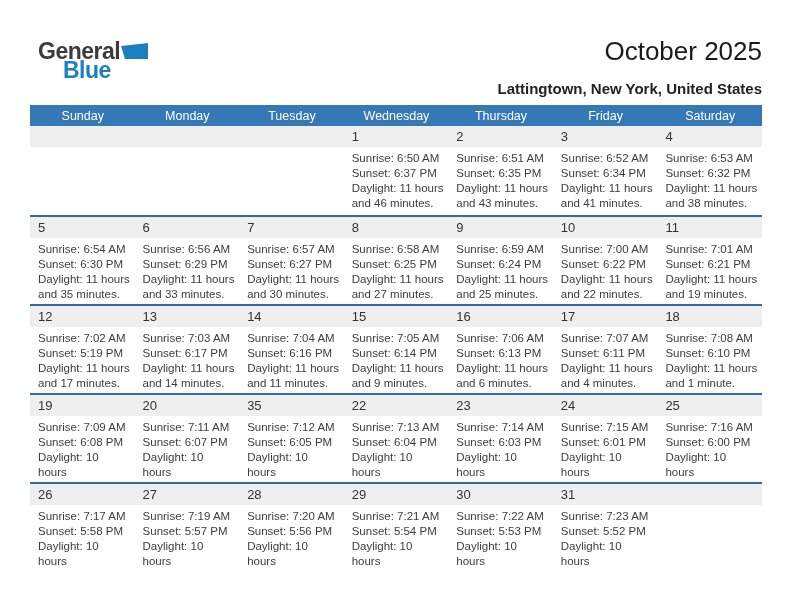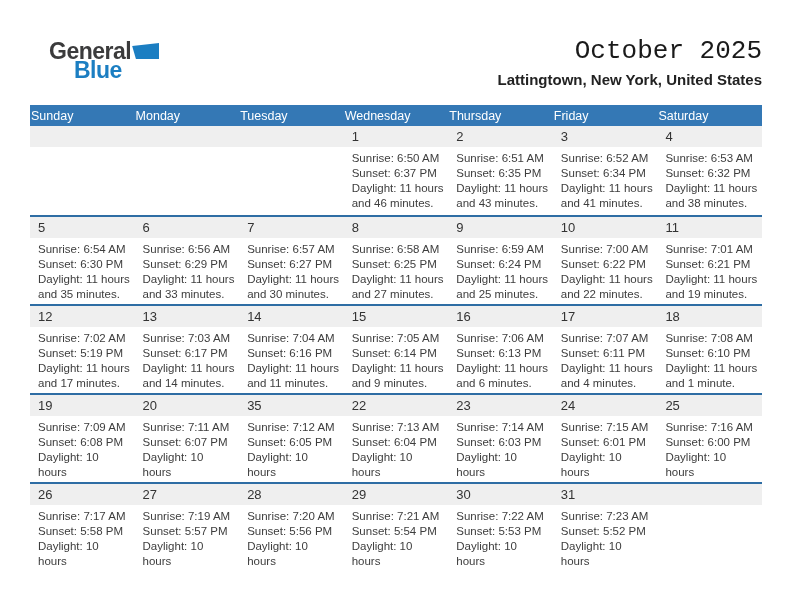--- a/index.html
+++ b/index.html
@@ -8,38 +8,38 @@
     --band-gray:#efefef;
     --logo-blue:#1b7ec2;
     --text-dark:#3d3d3d;
   }
   *{box-sizing:border-box;margin:0;padding:0;}
   html,body{width:792px;height:612px;background:#ffffff;overflow:hidden;}
   body{font-family:"Liberation Sans", sans-serif;color:var(--text-dark);}
   .page{position:relative;width:792px;height:612px;background:#fff;}
 
   
-  .logo{position:absolute;left:49px;top:40px;line-height:1;}
+  .logo{position:absolute;left:38px;top:40px;line-height:1;}
   .logo-top{display:flex;align-items:flex-start;}
   .logo-general{font-size:23px;font-weight:600;color:#3b3b3c;letter-spacing:-0.5px;}
   .logo-triangle{display:inline-block;width:27px;height:16px;margin-left:1px;margin-top:3px;
     background:var(--logo-blue);
     clip-path:polygon(0 18%, 100% 0, 100% 100%, 14% 100%);}
   .logo-blue{font-size:23px;font-weight:600;color:var(--logo-blue);letter-spacing:-0.5px;
     margin-left:25px;margin-top:-4px;}
 
   
   .title-block{position:absolute;right:30px;top:36px;text-align:right;}
-  .month-title{font-size:26px;color:#1a1a1a;font-family:Liberation Mono, monospace;}
-  .location{font-size:15px;font-weight:bold;color:#222;margin-top:5px;}
+  .month-title{font-size:26px;color:#1a1a1a;}
+  .location{font-size:15px;font-weight:bold;color:#222;margin-top:13px;}
 
   
   .calendar{position:absolute;left:30px;top:105px;width:732px;}
   .weekday-row{display:flex;height:21px;background:var(--header-blue);align-items:center;}
-  .weekday-cell{width:14.2857%;padding-left:1px;color:#ffffff;font-size:12.5px;}
+  .weekday-cell{width:14.2857%;padding-left:1px;color:#ffffff;font-size:12.5px;text-align:center;}
 
   .week-row{display:flex;height:89px;background:#ffffff;}
   .week-row.separated{border-top:2px solid var(--separator-blue);}
   .day-cell{width:14.2857%;overflow:hidden;}
   .band{height:21px;background:var(--band-gray);padding-left:8px;
     font-size:13px;color:#333;line-height:21px;}
   .lines{padding:4px 4px 0 8px;font-size:11.5px;line-height:15px;color:var(--text-dark);}
 </style>
 </head>
 <body>

